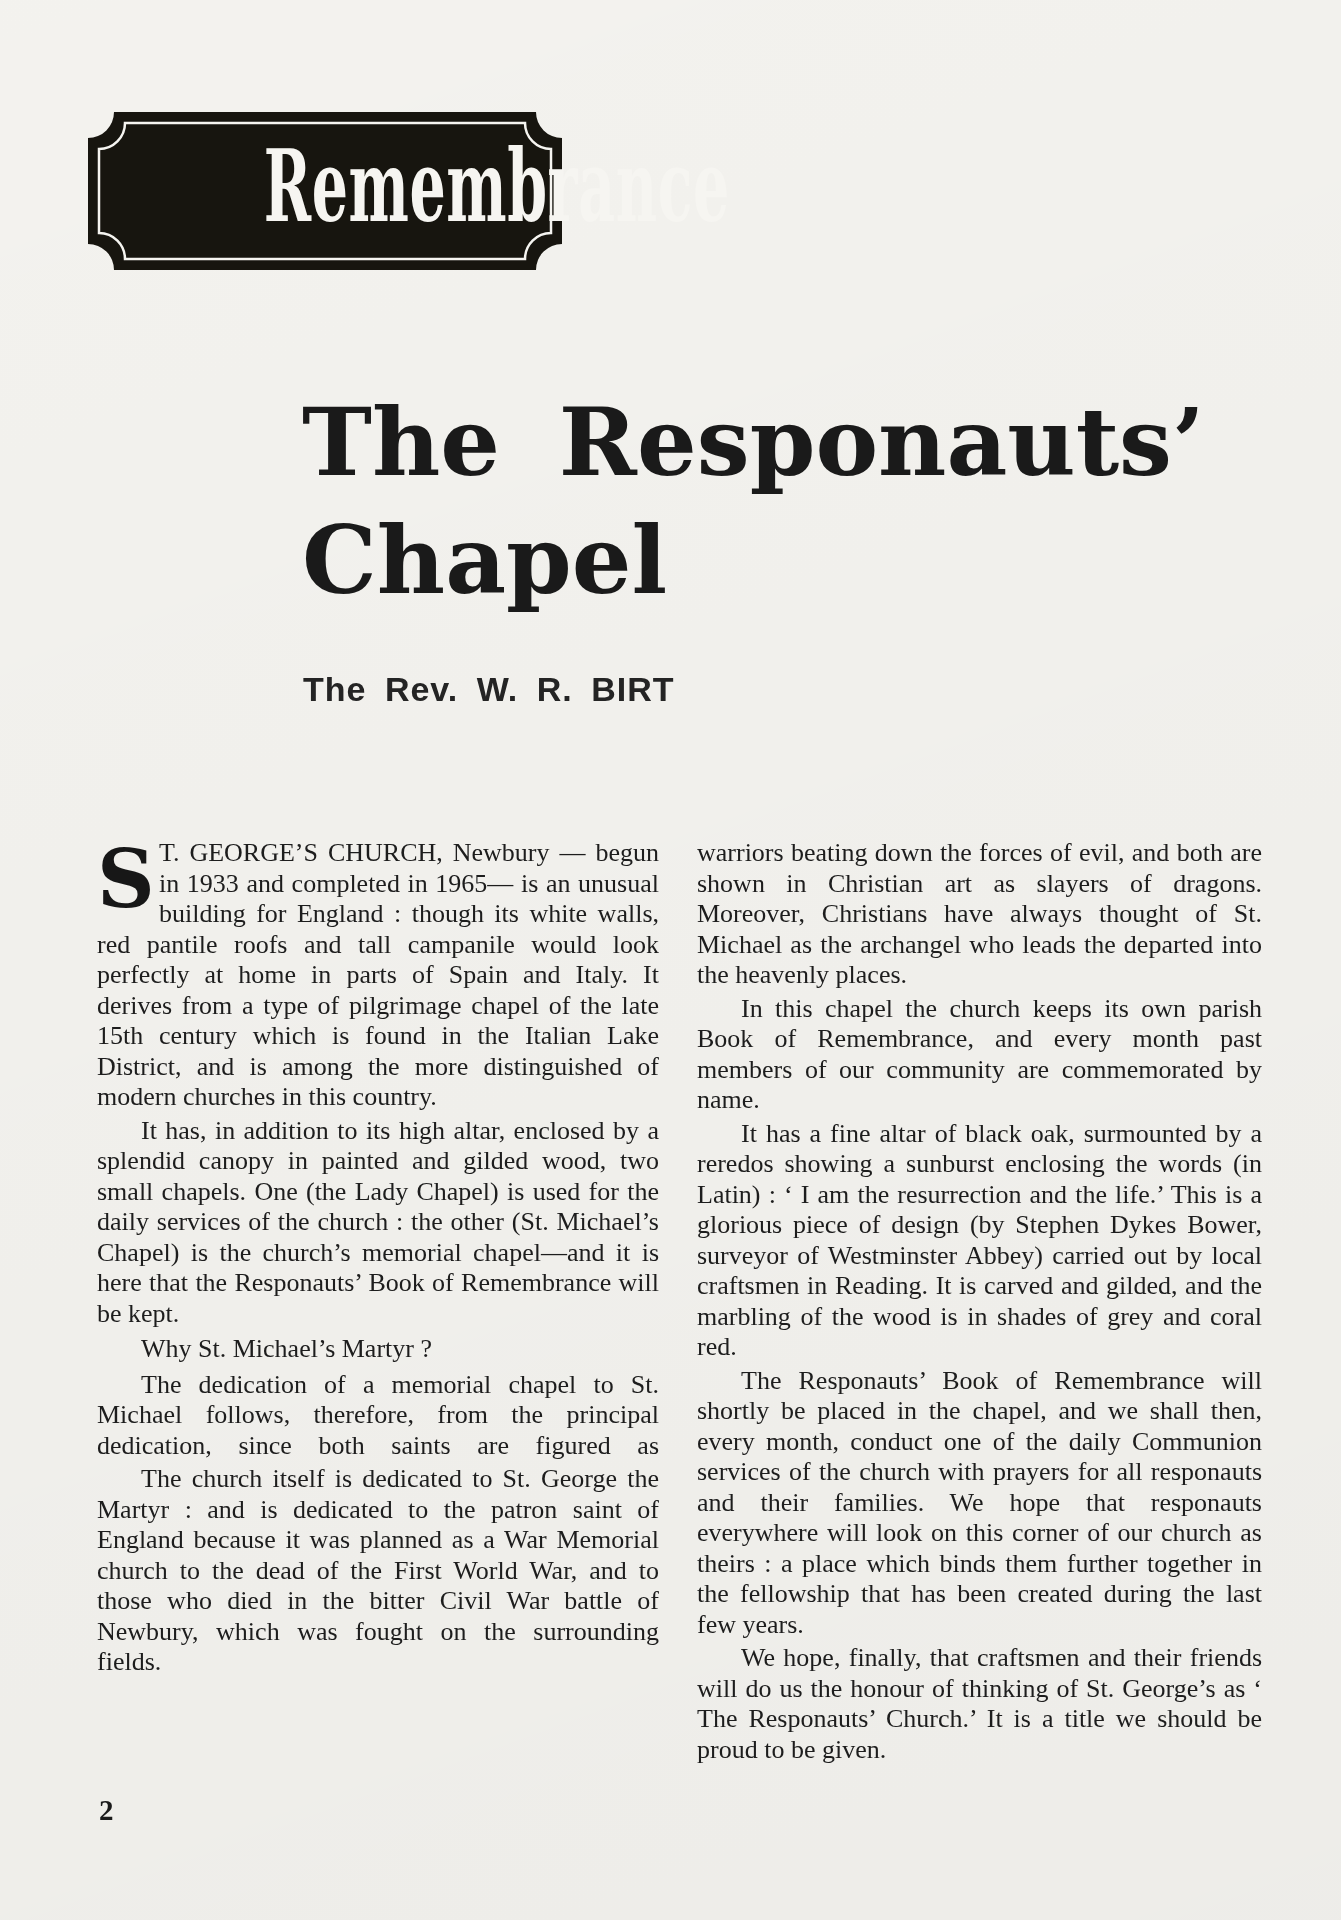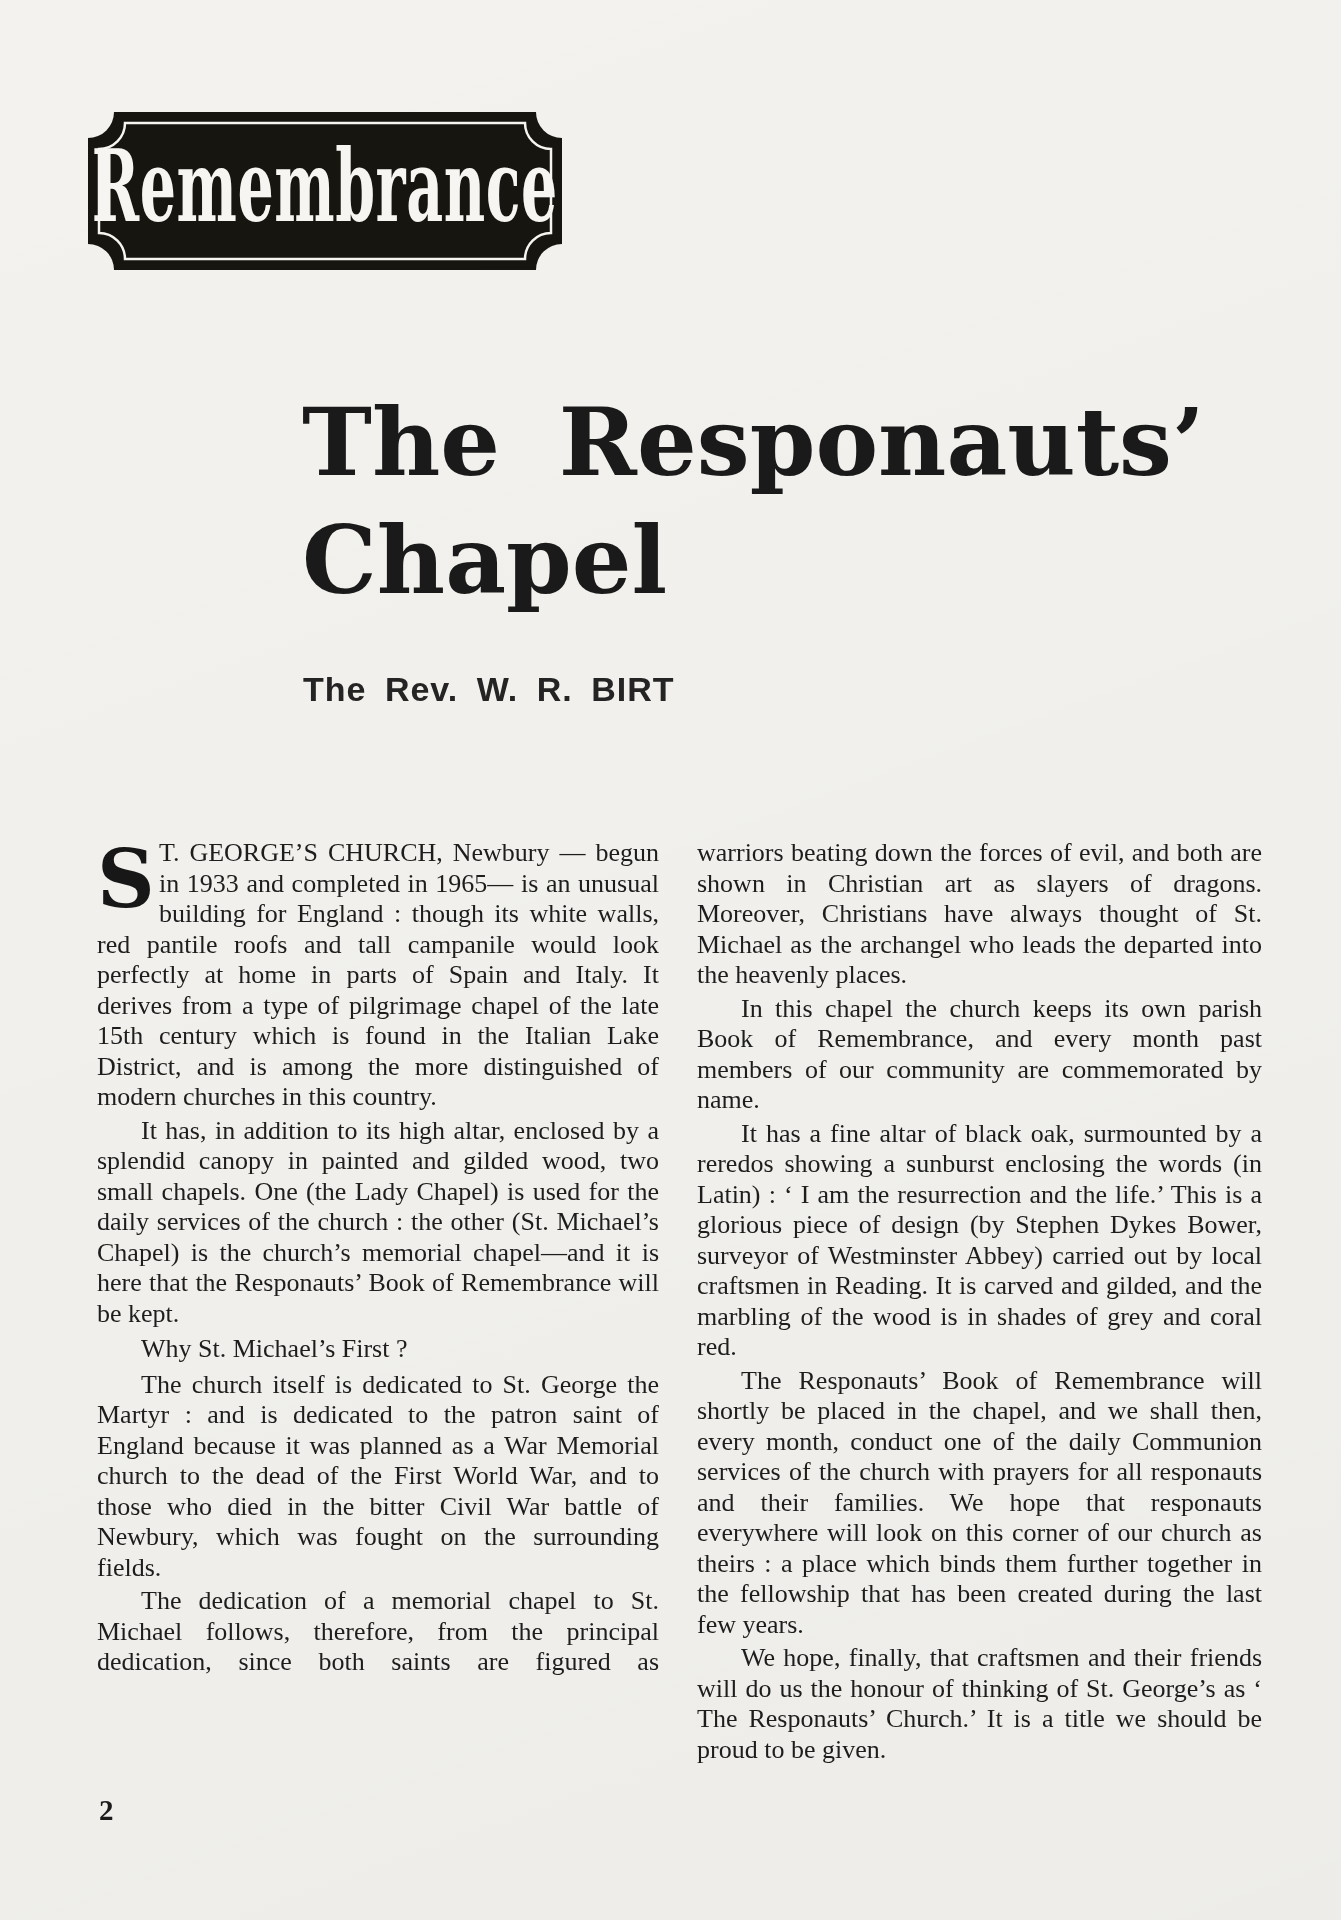--- a/index.html
+++ b/index.html
@@ -10,21 +10,21 @@
     background-image:linear-gradient(160deg, rgba(0,0,0,0.012), rgba(0,0,0,0.035));
     overflow:hidden;
     font-family:"Liberation Serif", serif;
     color:#1d1d1d;
   }
   
   .plaque-wrap{position:absolute;left:88px;top:112px;width:474px;height:158px;}
   .plaque-wrap svg{position:absolute;left:0;top:0;width:100%;height:100%;}
   .plaque-label{
     position:absolute;left:0;top:0;width:100%;height:100%;
-    display:flex;align-items:center;justify-content:center;
+    display:flex;align-items:center;
   }
   .plaque-label span{
     font-family:"DejaVu Serif", serif;
     font-weight:700;
     font-size:100px;
     line-height:100px;
     color:#f6f5f1;
     transform:scaleX(0.57);
     transform-origin:center center;
     white-space:nowrap;
@@ -100,23 +100,23 @@
     <div>Chapel</div>
   </div>
 
   <div class="byline">The Rev. W. R. BIRT</div>
 
   <div class="col col-left">
     <p class="plain">
       <span class="dropcap">S</span><span>T. GEORGE’S CHURCH, Newbury — begun in 1933 and completed in 1965— is an unusual building for England : though its white walls, red pantile roofs and tall campanile would look perfectly at home in parts of Spain and Italy.  It derives from a type of pilgrimage chapel of the late 15th century which is found in the Italian Lake District, and is among the more distinguished of modern churches in this country.</span>
     </p>
     <p class="indent">It has, in addition to its high altar, enclosed by a splendid canopy in painted and gilded wood, two small chapels.   One (the Lady Chapel) is used for the daily services of the church :  the other (St. Michael’s Chapel) is the church’s memorial chapel—and it is here that the Responauts’ Book of Remembrance will be kept.</p>
-    <p class="subhead">Why St. Michael’s First ?</p>
+    <p class="subhead">Why St. Michael’s Martyr ?</p>
+    <p class="indent cont">The dedication of a memorial chapel to St. Michael follows, therefore, from the principal dedication, since both saints are figured as</p>
     <p class="indent">The church itself is dedicated to St. George the Martyr :  and is dedicated to the patron saint of England because it was planned as a War Memorial church to the dead of the First World War, and to those who died in the bitter Civil War battle of Newbury, which was fought on the surrounding fields.</p>
-    <p class="indent cont">The dedication of a memorial chapel to St. Michael follows, therefore, from the principal dedication, since both saints are figured as</p>
   </div>
 
   <div class="col col-right">
     <p class="plain">warriors beating down the forces of evil, and both are shown in Christian art as slayers of dragons.   Moreover, Christians have always thought of St. Michael as the archangel who leads the departed into the heavenly places.</p>
     <p class="indent">In this chapel the church keeps its own parish Book of Remembrance, and every month past members of our community are commemorated by name.</p>
     <p class="indent">It has a fine altar of black oak, surmounted by a reredos showing a sunburst enclosing the words (in Latin) :  ‘ I am the resurrection and the life.’   This is a glorious piece of design (by Stephen Dykes Bower, surveyor of Westminster Abbey) carried out by local craftsmen in Reading. It is carved and gilded, and the marbling of the wood is in shades of grey and coral red.</p>
     <p class="indent">The Responauts’ Book of Remembrance will shortly be placed in the chapel, and we shall then, every month, conduct one of the daily Communion services of the church with prayers for all responauts and their families.  We hope that responauts everywhere will look on this corner of our church as theirs :  a place which binds them further together in the fellowship that has been created during the last few years.</p>
     <p class="indent">We hope, finally, that craftsmen and their friends will do us the honour of thinking of St. George’s as ‘ The Responauts’ Church.’  It is a title we should be proud to be given.</p>
   </div>
 

